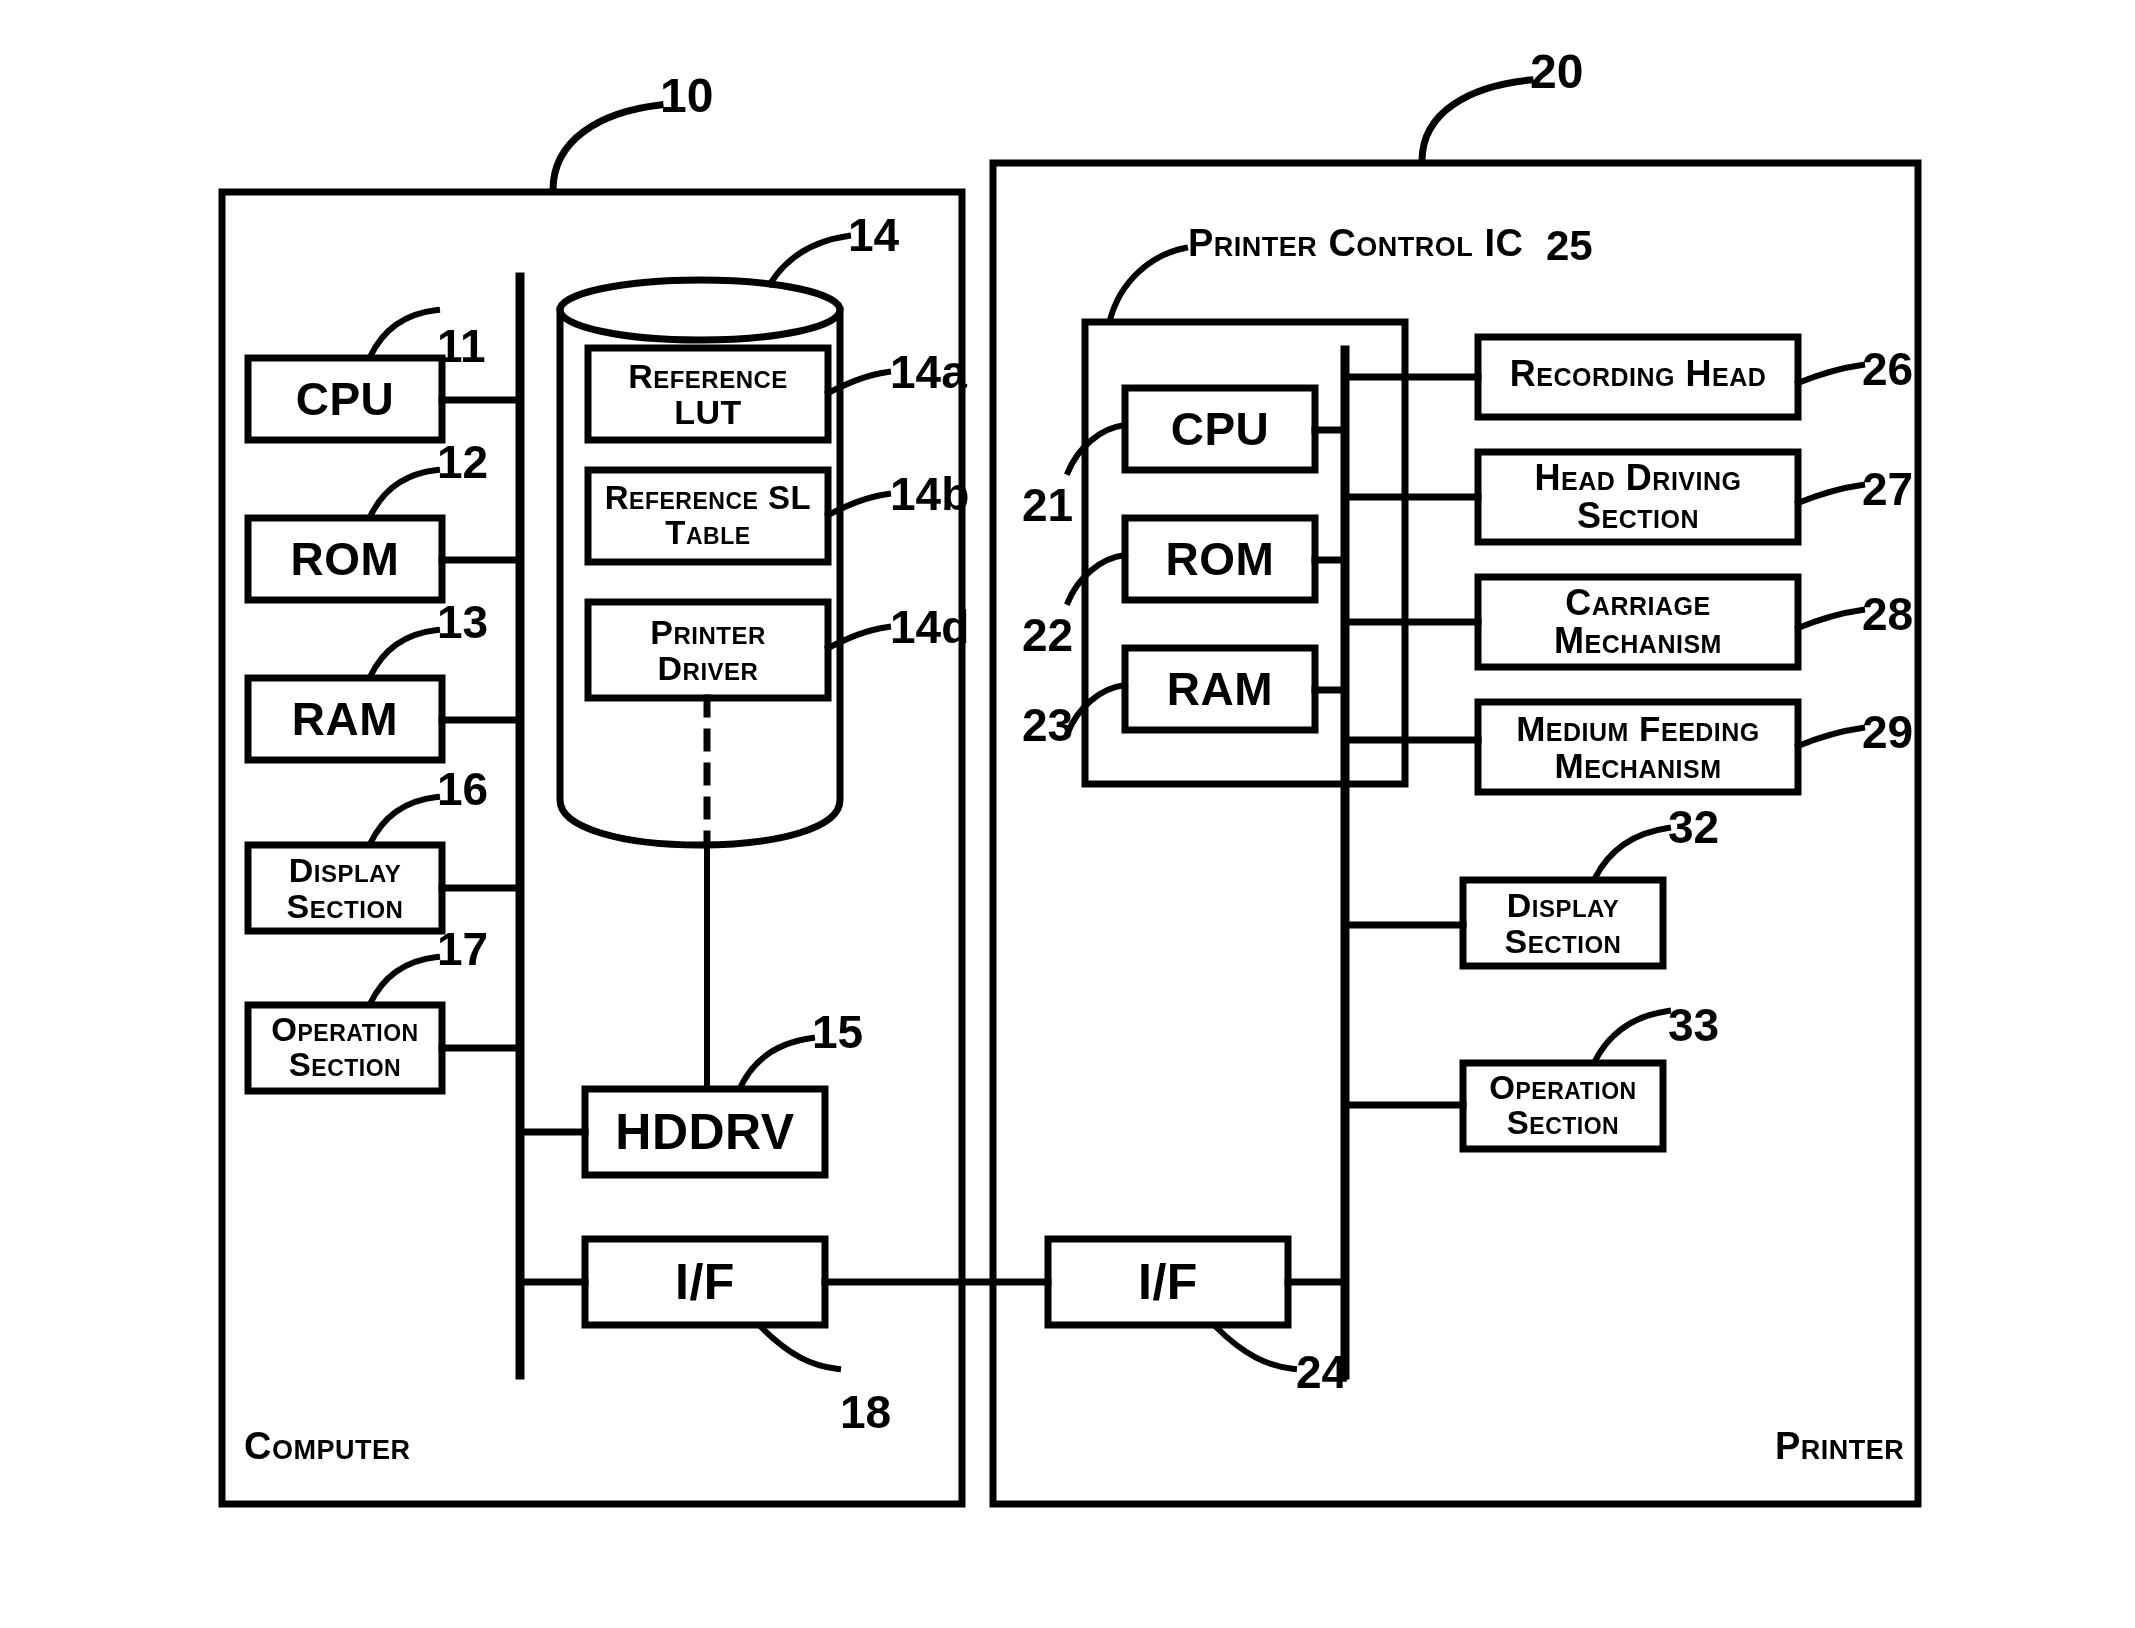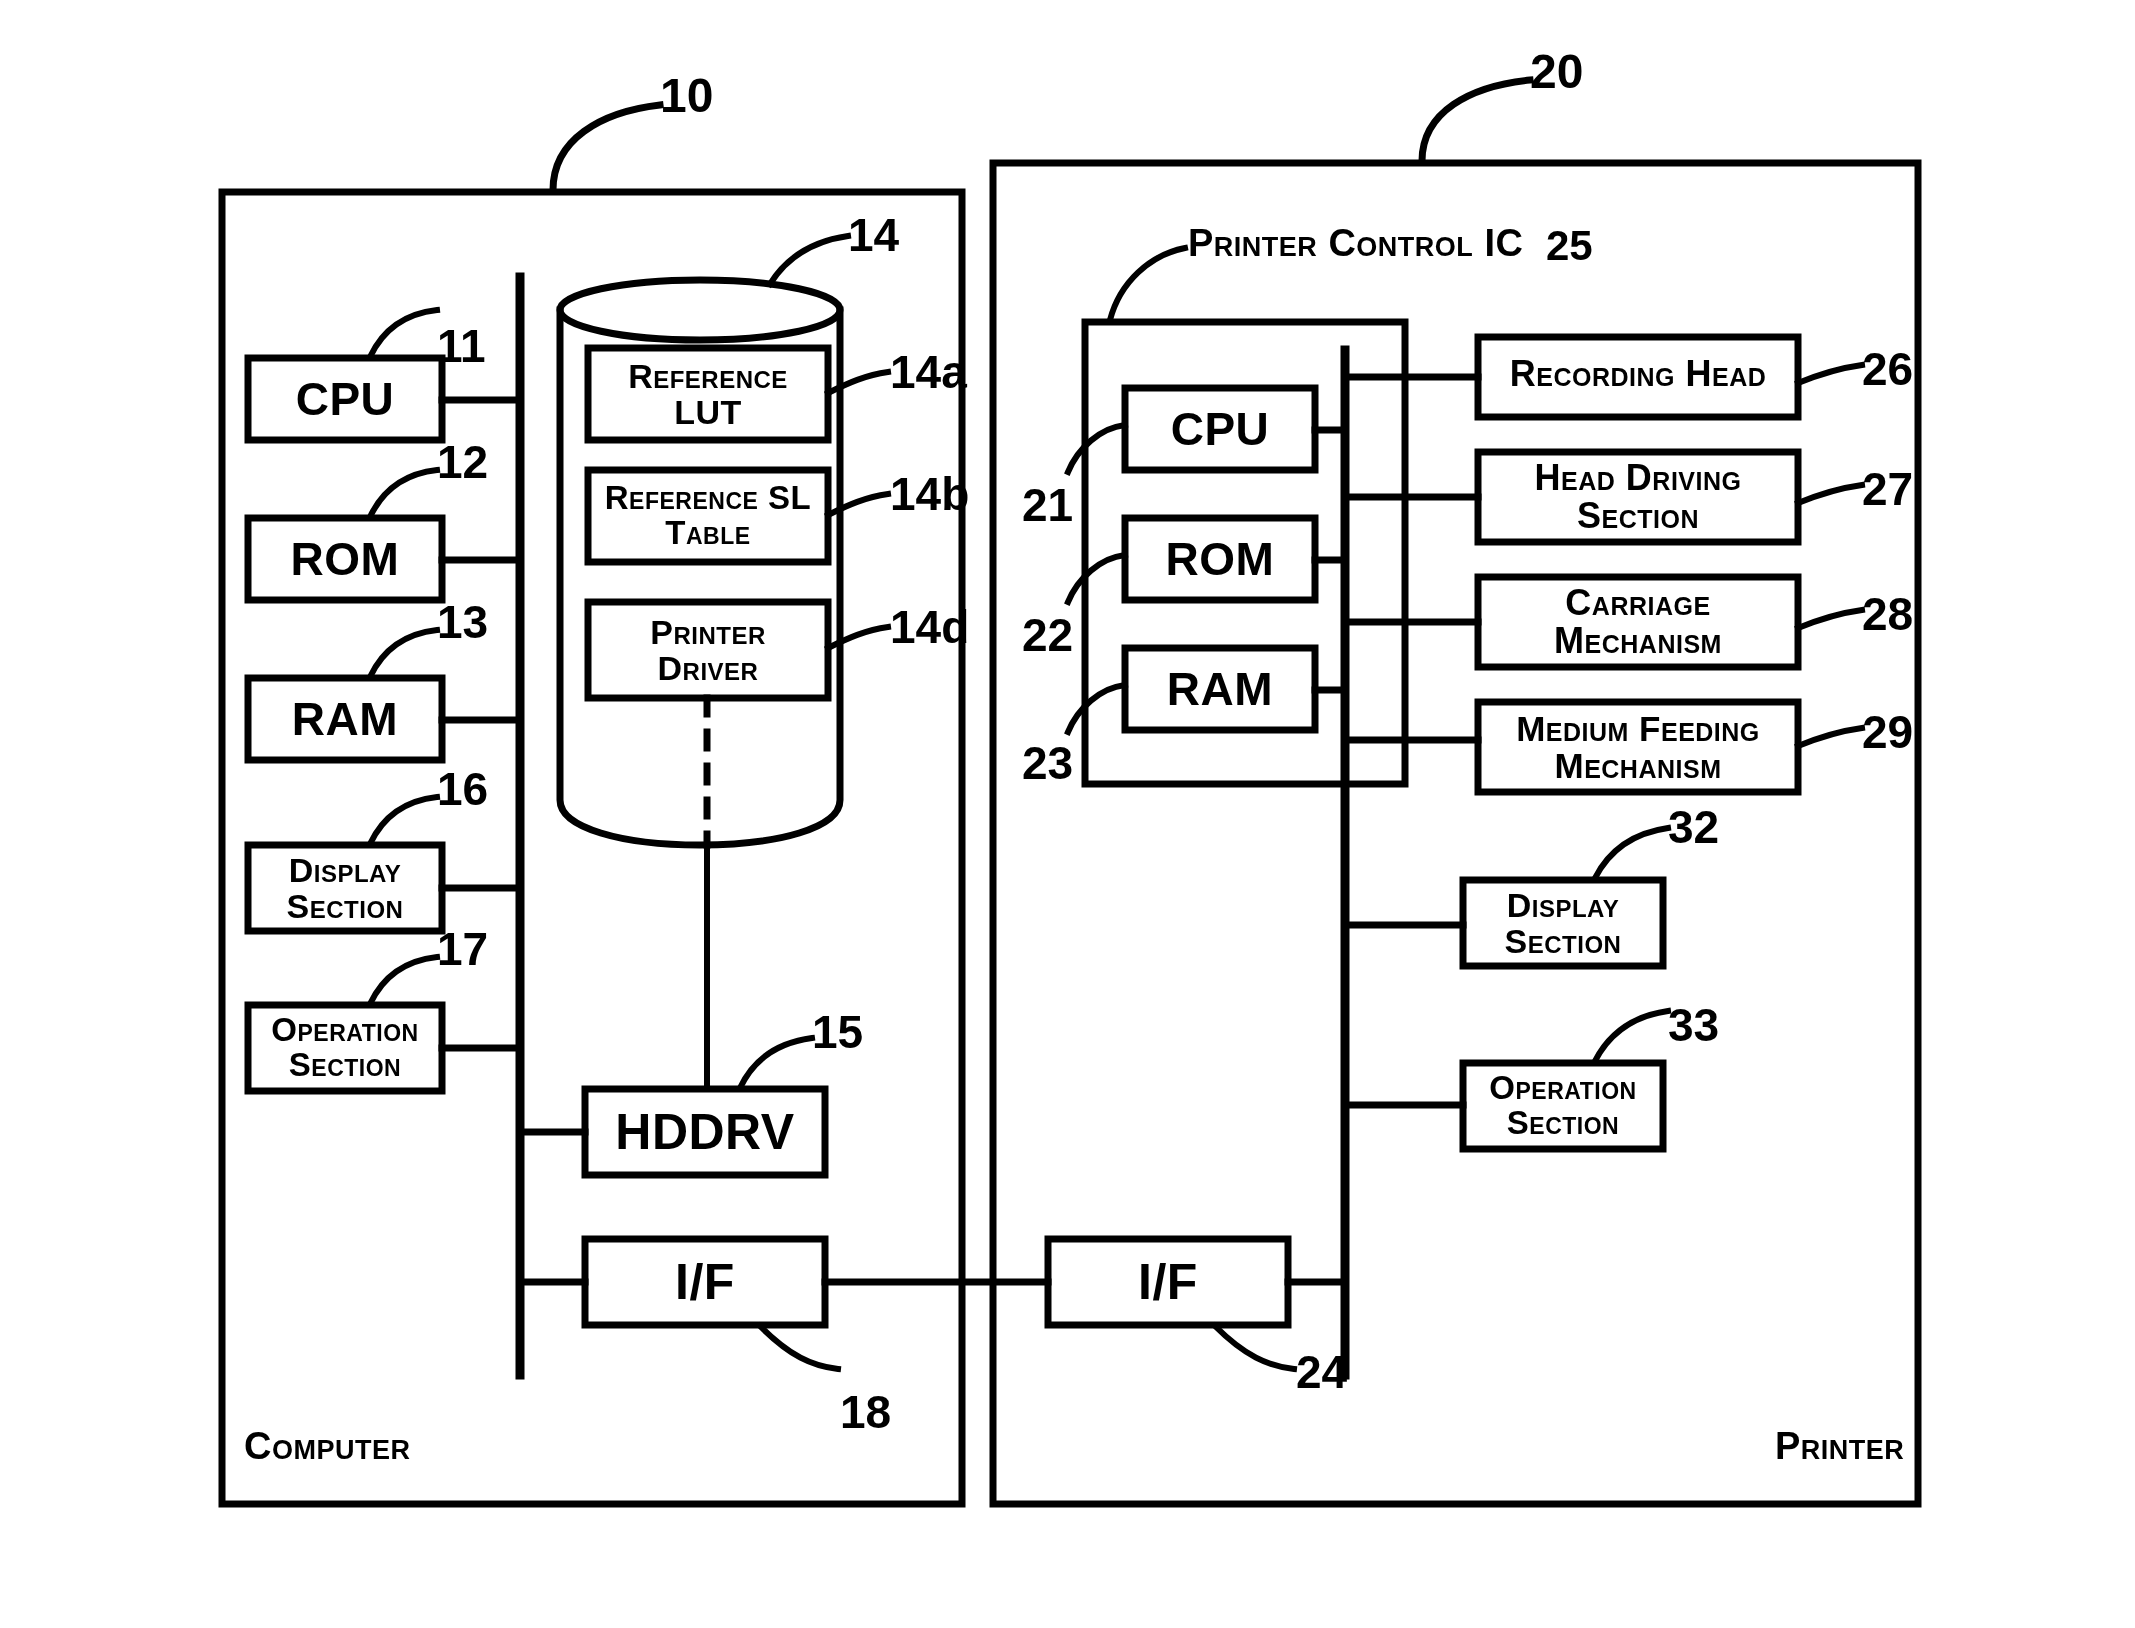--- a/index.html
+++ b/index.html
@@ -164,21 +164,21 @@
   <div class="lbl sc" style="left:1188px;top:224px;font-size:38px;">Printer Control IC</div>
   <div class="num" style="left:1546px;top:222px;font-size:42px;">25</div>
 
   <div class="boxtext sc" style="left:1125px;top:388px;width:190px;height:82px;font-size:46px;">CPU</div>
   <div class="num" style="left:1022px;top:478px;font-size:46px;">21</div>
 
   <div class="boxtext sc" style="left:1125px;top:518px;width:190px;height:82px;font-size:46px;">ROM</div>
   <div class="num" style="left:1022px;top:608px;font-size:46px;">22</div>
 
   <div class="boxtext sc" style="left:1125px;top:648px;width:190px;height:82px;font-size:46px;">RAM</div>
-  <div class="num" style="left:1022px;top:736px;font-size:46px;">23</div>
+  <div class="num" style="left:1022px;top:698px;font-size:46px;">23</div>
 
   <div class="boxtext sc" style="left:1478px;top:334px;width:320px;height:80px;font-size:36px;">Recording Head</div>
   <div class="num" style="left:1862px;top:342px;font-size:46px;">26</div>
 
   <div class="boxtext sc" style="left:1478px;top:452px;width:320px;height:90px;font-size:36px;">Head Driving<br>Section</div>
   <div class="num" style="left:1862px;top:462px;font-size:46px;">27</div>
 
   <div class="boxtext sc" style="left:1478px;top:577px;width:320px;height:90px;font-size:36px;">Carriage<br>Mechanism</div>
   <div class="num" style="left:1862px;top:587px;font-size:46px;">28</div>
 

